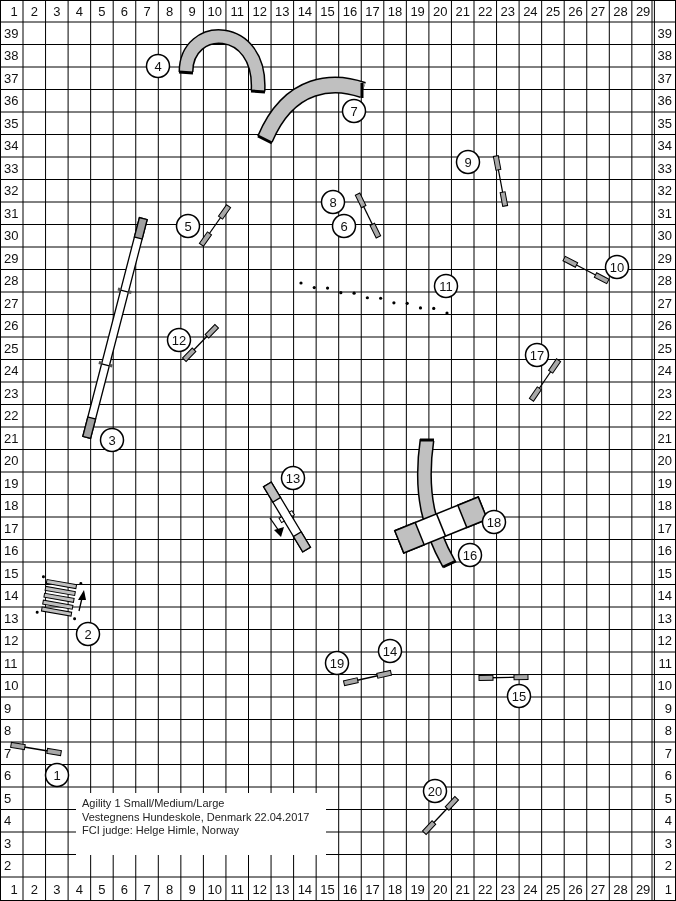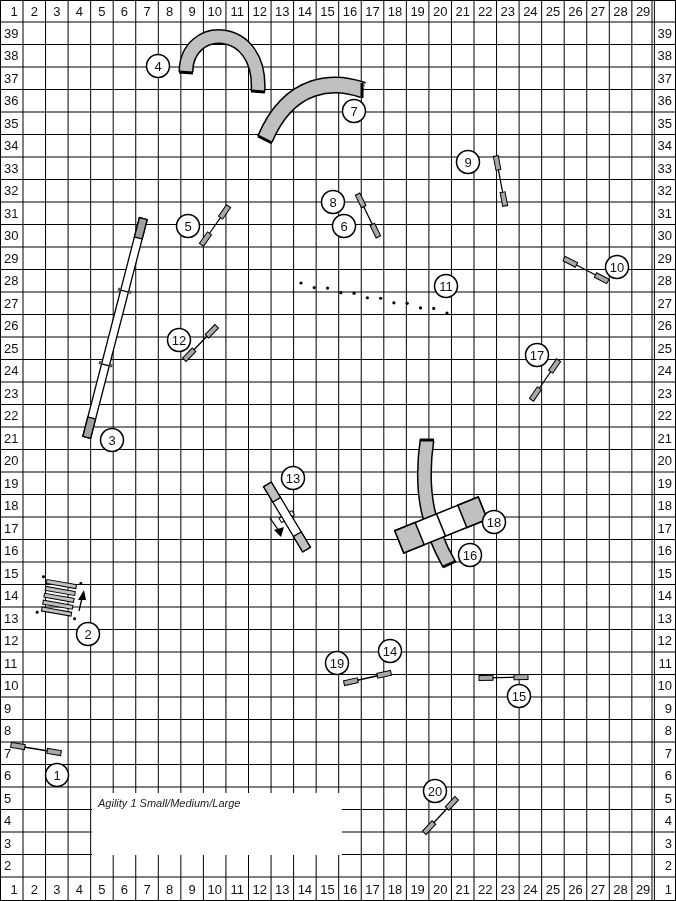--- a/index.html
+++ b/index.html
@@ -1,20 +1,20 @@
 <!DOCTYPE html>
 <html><head>
 <meta charset="utf-8">
 <style>
   html, body { margin: 0; padding: 0; background: #ffffff; }
   body { width: 676px; height: 901px; overflow: hidden; position: relative; font-family: "Liberation Sans", sans-serif; }
   #canvas { position: absolute; left: 0; top: 0; width: 676px; height: 901px; }
   .lbl { font-family: "Liberation Sans", sans-serif; font-size: 13px; fill: #111; }
   .num { font-family: "Liberation Sans", sans-serif; font-size: 13px; fill: #111; text-anchor: middle; dominant-baseline: central; }
-  .info-box { position: absolute; left: 92px; top: 793px; width: 250px; height: 62px; background: #fff; font-size: 11px; line-height: 13.5px; color: #222; padding: 4px 0 0 6px; box-sizing: border-box; font-style: italic; }
+  .info-box { position: absolute; left: 76px; top: 793px; width: 250px; height: 62px; background: #fff; font-size: 11px; line-height: 13.5px; color: #222; padding: 4px 0 0 6px; box-sizing: border-box; }
   .info-box div { white-space: nowrap; }
 </style>
 </head>
 <body>
 
 <svg id="canvas" width="676" height="901" viewBox="0 0 676 901" xmlns="http://www.w3.org/2000/svg">
   <rect x="0" y="0" width="676" height="901" fill="#ffffff"></rect>
   <g id="grid-lines">
       <line x1="23" y1="0" x2="23" y2="901" stroke="#000" stroke-width="1"></line>
       <line x1="45.55" y1="0" x2="45.55" y2="901" stroke="#000" stroke-width="1"></line>
@@ -440,13 +440,15 @@
       </g>
       <g>
         <circle cx="435" cy="791" r="11.5" fill="#fff" stroke="#000" stroke-width="1.5"></circle>
         <text x="435" y="791.5" class="num">20</text>
       </g>
     </g>
 </svg>
 
 <div class="info-box">
   <div>Agility 1 Small/Medium/Large</div>
+  <div>Vestegnens Hundeskole, Denmark 22.04.2017</div>
+  <div>FCI judge: Helge Himle, Norway</div>
 </div>
 
 </body></html>

